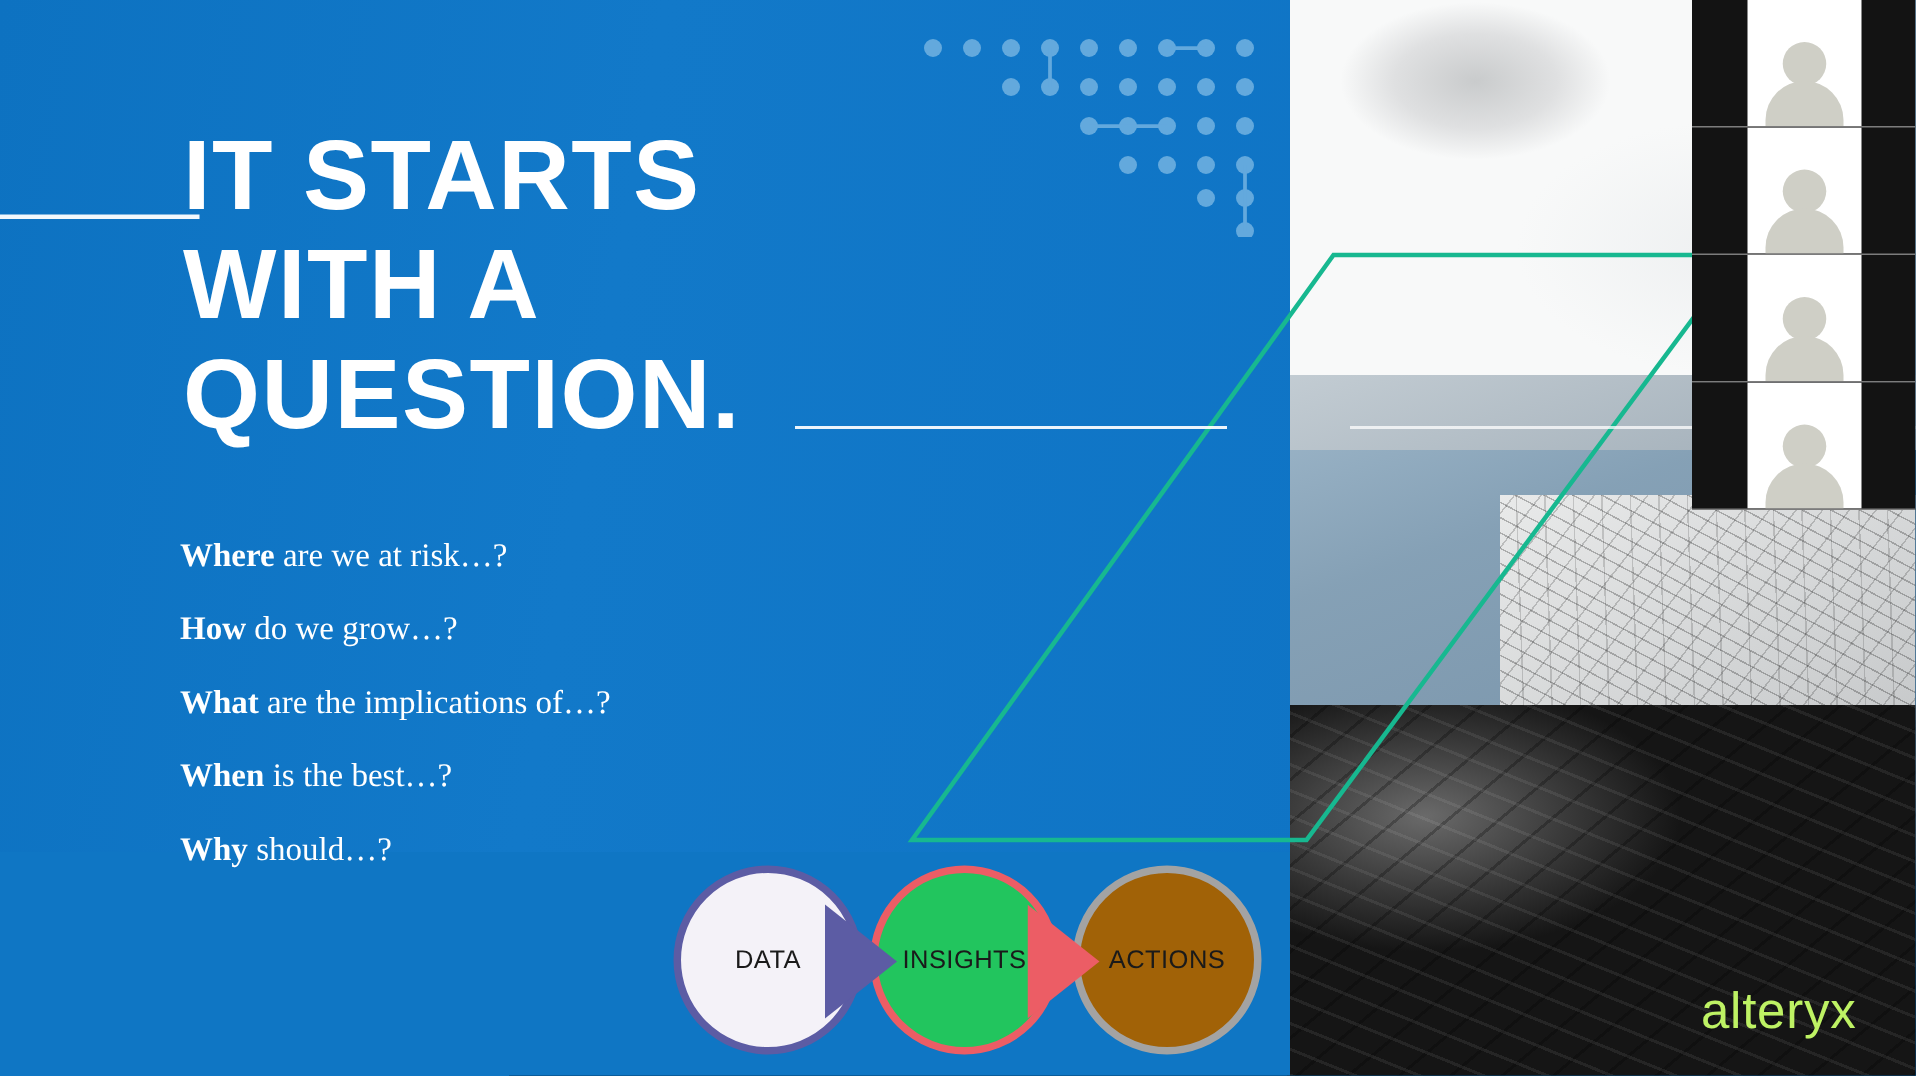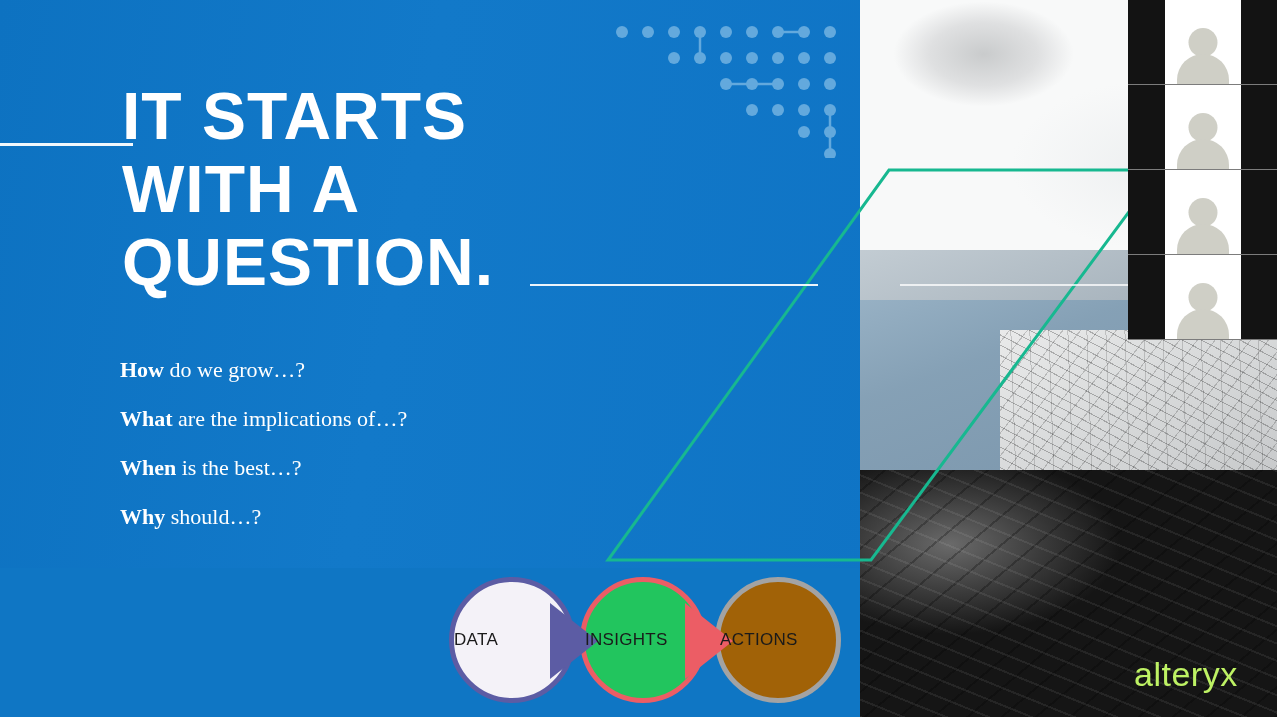--- a/index.html
+++ b/index.html
@@ -111,21 +111,21 @@
   .qrow .kw{font-weight:700;}
   .qrow .rest{font-weight:400;}
 
   
   .dots{position:absolute;left:610px;top:18px;width:240px;height:140px;}
 
   
   .diagram{position:absolute;left:449px;top:577px;width:400px;height:128px;}
   .circ{
     position:absolute;top:0;width:126px;height:126px;border-radius:50%;
-    box-sizing:border-box;display:flex;align-items:center;
+    box-sizing:border-box;display:flex;align-items:center;justify-content:center;
     font-size:17px;color:#1a1a1a;letter-spacing:.3px;
   }
   .circ .lbl{position:relative;z-index:3;}
   .c-data   {left:0px;   border:5px solid #5c5ca4;background:#f4f2f8;}
   .c-insight{left:131px; border:5px solid #ec5d65;background:#22c55e;}
   .c-action {left:266px; border:5px solid #a3a3a3;background:#a16207;}
   .chev{position:absolute;top:0;width:80px;height:128px;z-index:2;}
   .chev-1{left:101px;}
   .chev-2{left:236px;}
 
@@ -187,20 +187,23 @@
   <div class="rule-title"></div>
   <div class="rule-right"></div>
 
   <div class="headline">
     <span class="l">IT STARTS</span>
     <span class="l">WITH A</span>
     <span class="l">QUESTION.</span>
   </div>
 
   <div class="qlist">
+    <div class="qrow">
+      <span class="kw">Where</span><span class="rest"> are we at risk…?</span>
+    </div>
     <div class="qrow">
       <span class="kw">How</span><span class="rest"> do we grow…?</span>
     </div>
     <div class="qrow">
       <span class="kw">What</span><span class="rest"> are the implications of…?</span>
     </div>
     <div class="qrow">
       <span class="kw">When</span><span class="rest"> is the best…?</span>
     </div>
     <div class="qrow">

